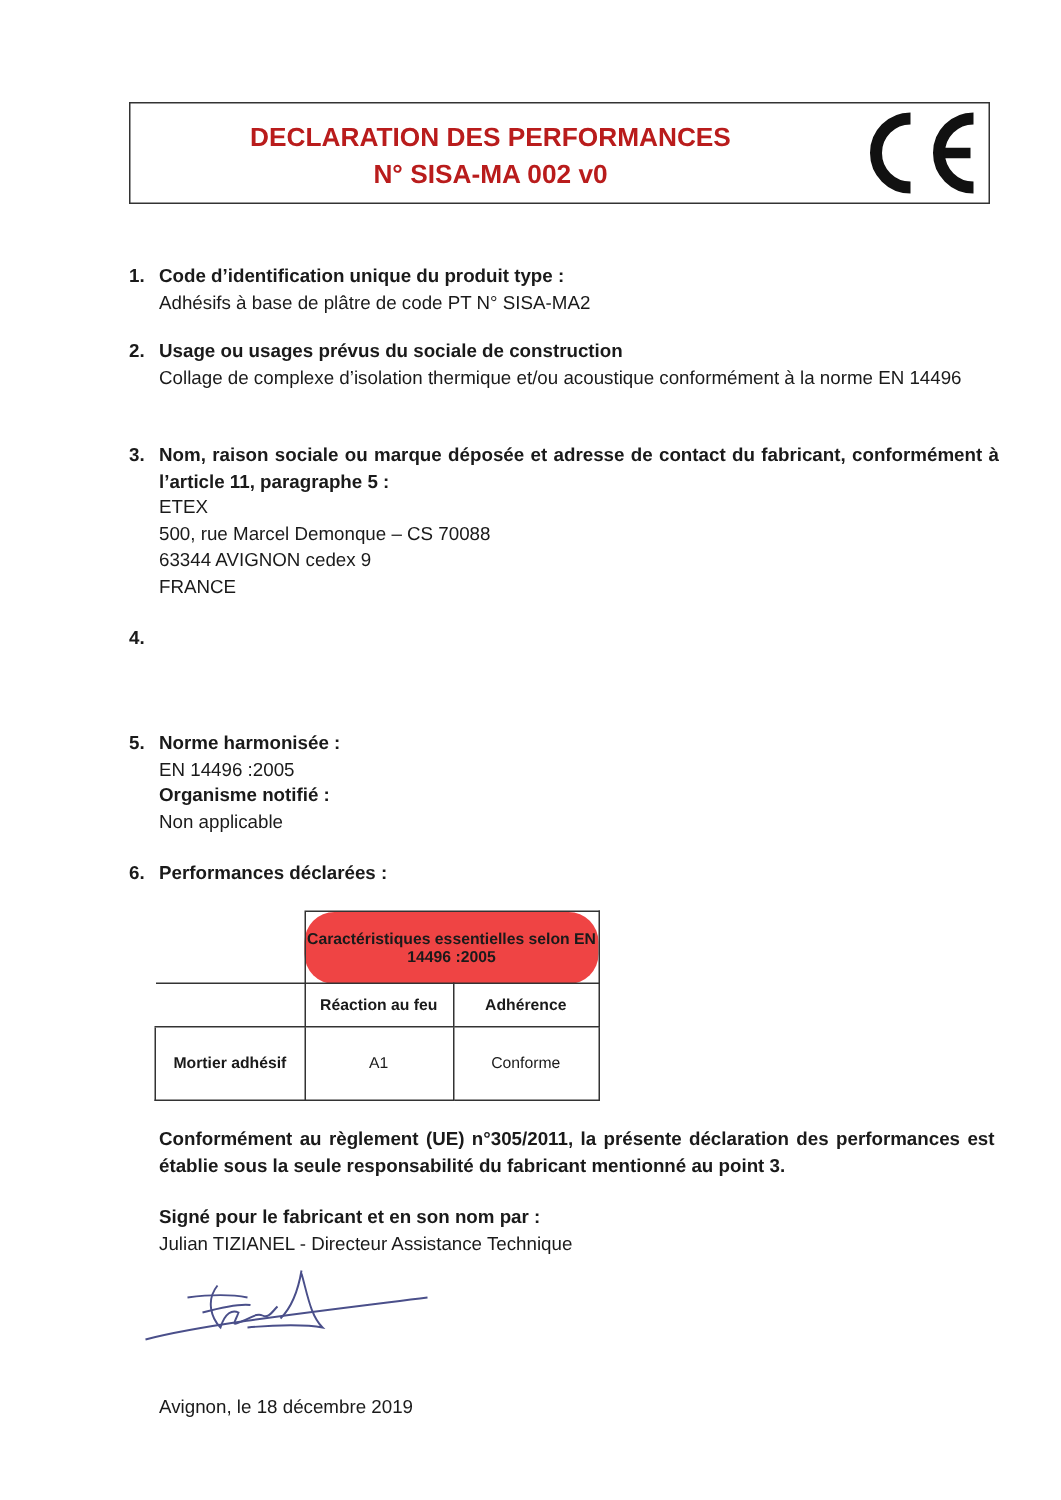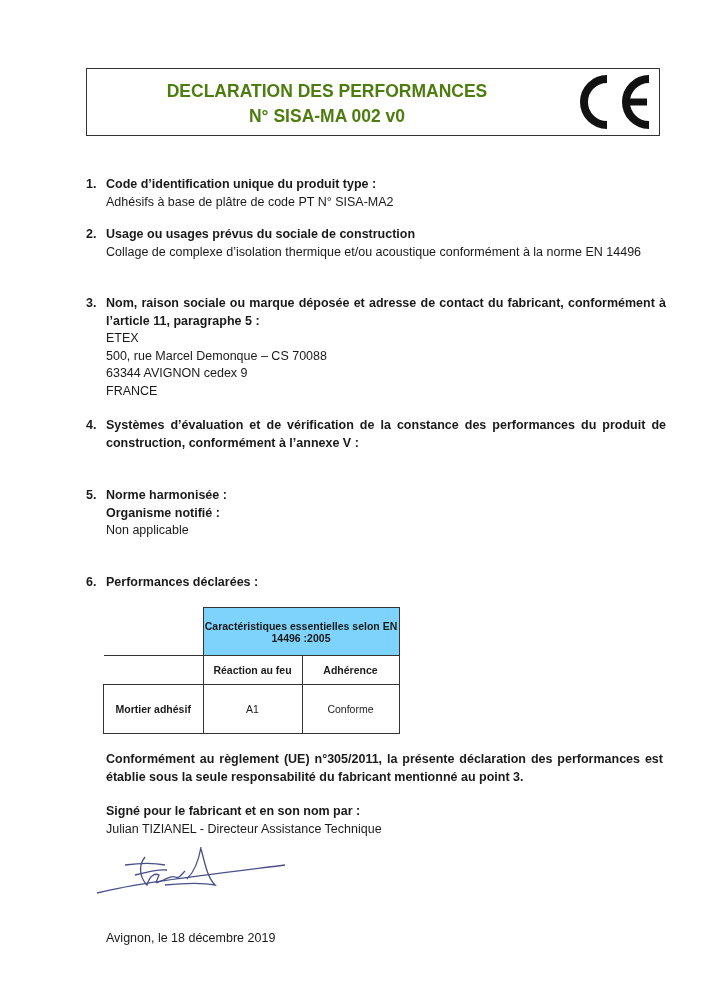--- a/index.html
+++ b/index.html
@@ -1,29 +1,29 @@
 <!DOCTYPE html>
 <html><head>
 <meta charset="utf-8">
 <style>
   html, body { margin: 0; padding: 0; background: #ffffff; }
   body { width: 707px; height: 1000px; position: relative; font-family: "Liberation Sans", sans-serif; color: #1a1a1a; overflow: hidden; }
   .header-box { position: absolute; left: 86px; top: 68px; width: 574px; height: 68px; border: 1.5px solid #333; box-sizing: border-box; }
-  .header-title { position: absolute; left: 0; width: 480px; text-align: center; font-weight: bold; font-size: 17.5px; color: #4d7c0f; }
+  .header-title { position: absolute; left: 0; width: 480px; text-align: center; font-weight: bold; font-size: 17.5px; color: #b91c1c; }
   .t1 { top: 12px; }
   .t2 { top: 37px; }
   .ce { position: absolute; left: 484px; top: 4px; width: 82px; height: 58px; }
   .section { position: absolute; left: 86px; width: 580px; font-size: 12.5px; line-height: 17.5px; }
   .num { position: absolute; left: 0; top: 0; font-weight: bold; }
   .body { margin-left: 20px; }
   .bold { font-weight: bold; }
   .justify { text-align: justify; text-align-last: left; }
   table.perf { position: absolute; left: 103px; top: 607px; border-collapse: collapse; font-size: 10.5px; }
   table.perf td { border: 1.5px solid #333; text-align: center; padding: 0; }
-  .pink { background: #7dd3fc; font-weight: bold; }
+  .pink { background: #ef4444; font-weight: bold; border-radius: 20px; }
   .empty { border-top: none !important; border-left: none !important; }
   .sig { position: absolute; left: 95px; top: 845px; }
 </style>
 </head>
 <body>
 
 <div class="header-box">
   <div class="header-title t1">DECLARATION DES PERFORMANCES</div>
   <div class="header-title t2">N° SISA-MA 002 v0</div>
   <svg class="ce" viewBox="0 0 82 58">
@@ -56,28 +56,28 @@
     <div>ETEX</div>
     <div>500, rue Marcel Demonque – CS 70088</div>
     <div>63344 AVIGNON cedex 9</div>
     <div>FRANCE</div>
   </div>
 </div>
 
 <div class="section" style="top:417px;">
   <span class="num">4.</span>
   <div class="body">
-    <div class="bold justify">Systèmes d’évaluation et de vérification de la constance des performances du produit de construction, conformément à l’annexe V :</div>
   </div>
 </div>
 
 <div class="section" style="top:487px;">
   <span class="num">5.</span>
   <div class="body">
     <div class="bold">Norme harmonisée :</div>
+    <div>EN 14496 :2005</div>
     <div class="bold">Organisme notifié :</div>
     <div>Non applicable</div>
   </div>
 </div>
 
 <div class="section" style="top:574px;">
   <span class="num">6.</span>
   <div class="body">
     <div class="bold">Performances déclarées :</div>
   </div>

